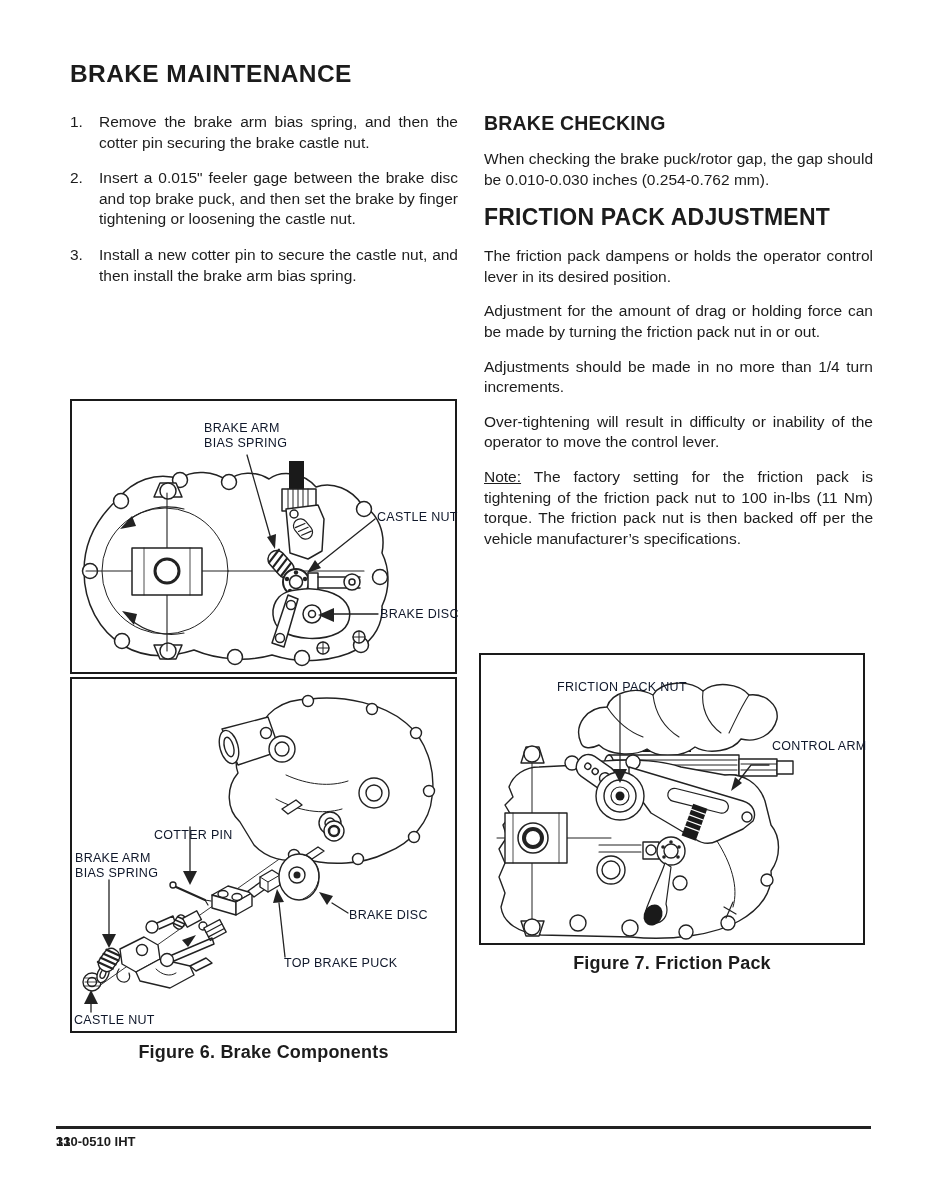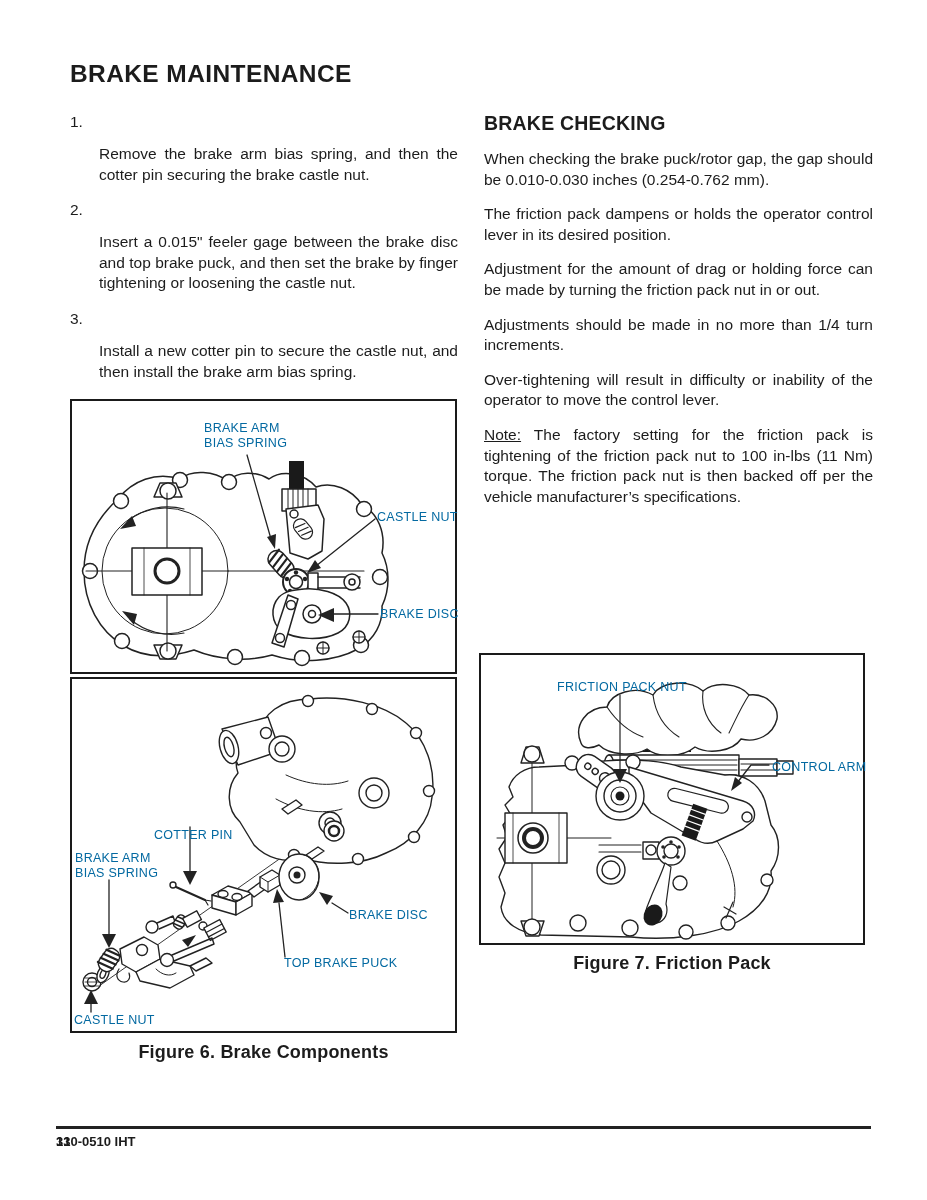--- a/index.html
+++ b/index.html
@@ -12,32 +12,32 @@
     letter-spacing:.4px;white-space:nowrap;
   }
   .col{position:absolute;top:112px;}
   .col-left{left:70px;width:388px;}
   .col-right{left:484px;width:389px;}
   .h-sub{font-size:19.5px;font-weight:bold;margin:0 0 14px 0;letter-spacing:.2px;}
   .h-big{font-size:23px;font-weight:bold;margin:11px 0 15px 0;letter-spacing:.2px;white-space:nowrap;}
   .body-text{font-size:15.5px;line-height:20.6px;text-align:justify;margin:0 0 14px 0;}
   .list-item{display:flex;margin:0 0 15px 0;}
   .list-num{width:29px;flex:none;font-size:15.5px;line-height:20.6px;}
-  .list-body{flex:1;font-size:15.5px;line-height:20.6px;text-align:justify;margin-top:32px;}
+  .list-body{flex:1;font-size:15.5px;line-height:20.6px;text-align:justify;}
   .underline{text-decoration:underline;}
   .figbox{position:absolute;border:2px solid #1a1a1a;background:#fff;box-sizing:border-box;}
   #fig6-upper{left:70px;top:399px;width:387px;height:275px;}
   #fig6-lower{left:70px;top:677px;width:387px;height:356px;}
   #fig7-box{left:479px;top:653px;width:386px;height:292px;}
   .fig-caption{position:absolute;text-align:center;font-size:18px;font-weight:bold;letter-spacing:.2px;}
   #fig6-caption{left:70px;top:1042px;width:387px;}
   #fig7-caption{left:479px;top:953px;width:386px;}
   .fig-label{
     position:absolute;font-size:12.5px;line-height:14.5px;letter-spacing:.3px;
-    white-space:pre-line;color:#0369a1;
+    white-space:pre-line;color:#0f172a;
   }
   .nowrap{white-space:nowrap;}
   .footer-rule{position:absolute;left:56px;top:1126px;width:815px;height:2.5px;background:#222;}
   .footer-left{position:absolute;left:56px;top:1134px;font-size:13px;font-weight:bold;}
   .footer-page{position:absolute;left:56px;top:1134px;width:815px;text-align:left;font-size:13px;font-weight:bold;}
   svg{position:absolute;left:0;top:0;}
 </style>
 </head>
 <body>
 
@@ -58,20 +58,21 @@
     <div class="list-item">
       <div class="list-num">3.</div>
       <div class="list-body">Install a new cotter pin to secure the castle nut, and then install the brake arm bias spring.</div>
     </div>
   </div>
 
   <div class="col col-right">
     <h3 class="h-sub">BRAKE CHECKING</h3>
     <p class="body-text">When checking the brake puck/rotor gap, the gap should be 0.010-0.030 inches (0.254-0.762 mm).</p>
 
+    <h2 class="h-big">FRICTION PACK ADJUSTMENT</h2>
     <p class="body-text">The friction pack dampens or holds the operator control lever in its desired position.</p>
     <p class="body-text">Adjustment for the amount of drag or holding force can be made by turning the friction pack nut in or out.</p>
     <p class="body-text">Adjustments should be made in no more than 1/4 turn increments.</p>
     <p class="body-text">Over-tightening will result in difficulty or inability of the operator to move the control lever.</p>
     <p class="body-text"><span class="underline">Note:</span><span> The factory setting for the friction pack is tightening of the friction pack nut to 100 in-lbs (11 Nm) torque. The friction pack nut is then backed off per the vehicle manufacturer’s specifications.</span></p>
   </div>
 
   <div class="figbox" id="fig6-upper">
     <svg width="383" height="271" viewBox="0 0 383 271">
       <g stroke="#222" fill="none" stroke-width="1.5" stroke-linejoin="round" stroke-linecap="round">
@@ -361,21 +362,21 @@
 
         <path d="M243,252 l12,7 M252,247 l-7,16" stroke-width="1.2"></path>
 
         <path d="M139,40 V116" stroke-width="1.2"></path>
         <polygon points="139,128 132,114 146,114" fill="#222" stroke="none"></polygon>
         <path d="M288,110 H270 L256,128" stroke-width="1.3"></path>
         <polygon points="250,136 261,128 254,122" fill="#222" stroke="none"></polygon>
       </g>
     </svg>
     <div class="fig-label nowrap" style="left:76px;top:25px;">FRICTION PACK NUT</div>
-    <div class="fig-label nowrap" style="left:291px;top:105px;">CONTROL ARM</div>
+    <div class="fig-label nowrap" style="left:291px;top:84px;">CONTROL ARM</div>
   </div>
 
   <div class="fig-caption" id="fig7-caption">Figure 7. Friction Pack</div>
 
   <div class="footer-rule"></div>
   <div class="footer-left">310-0510 IHT</div>
   <div class="footer-page">13</div>
 
 </div>
 

